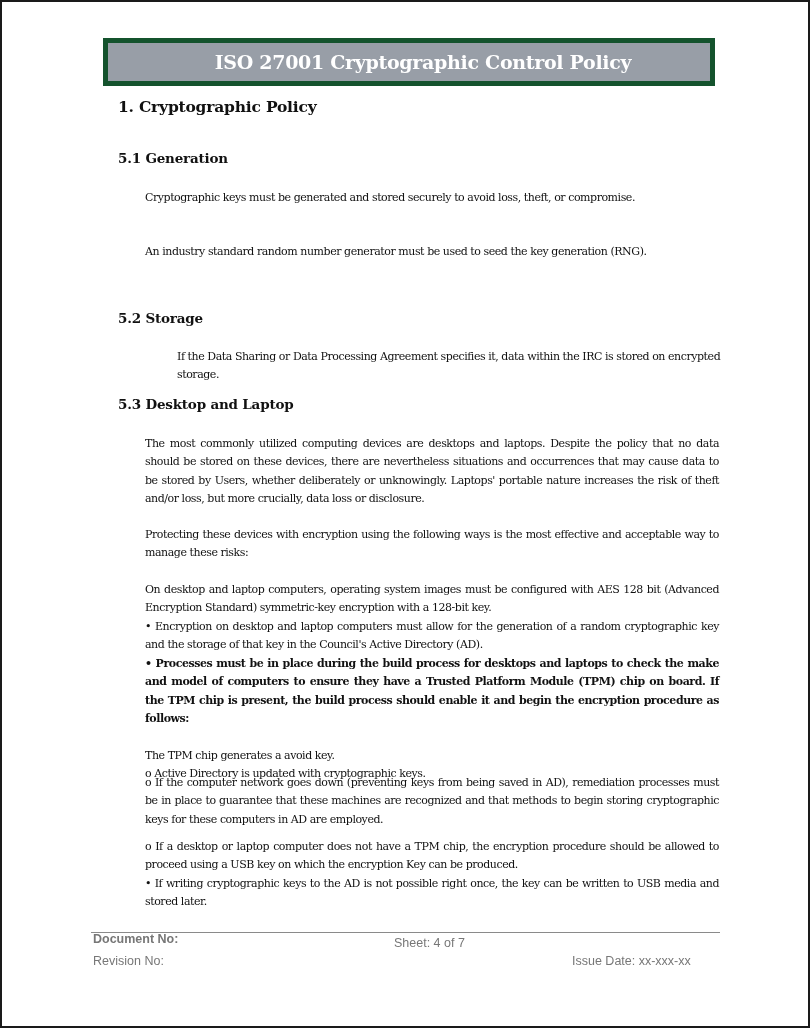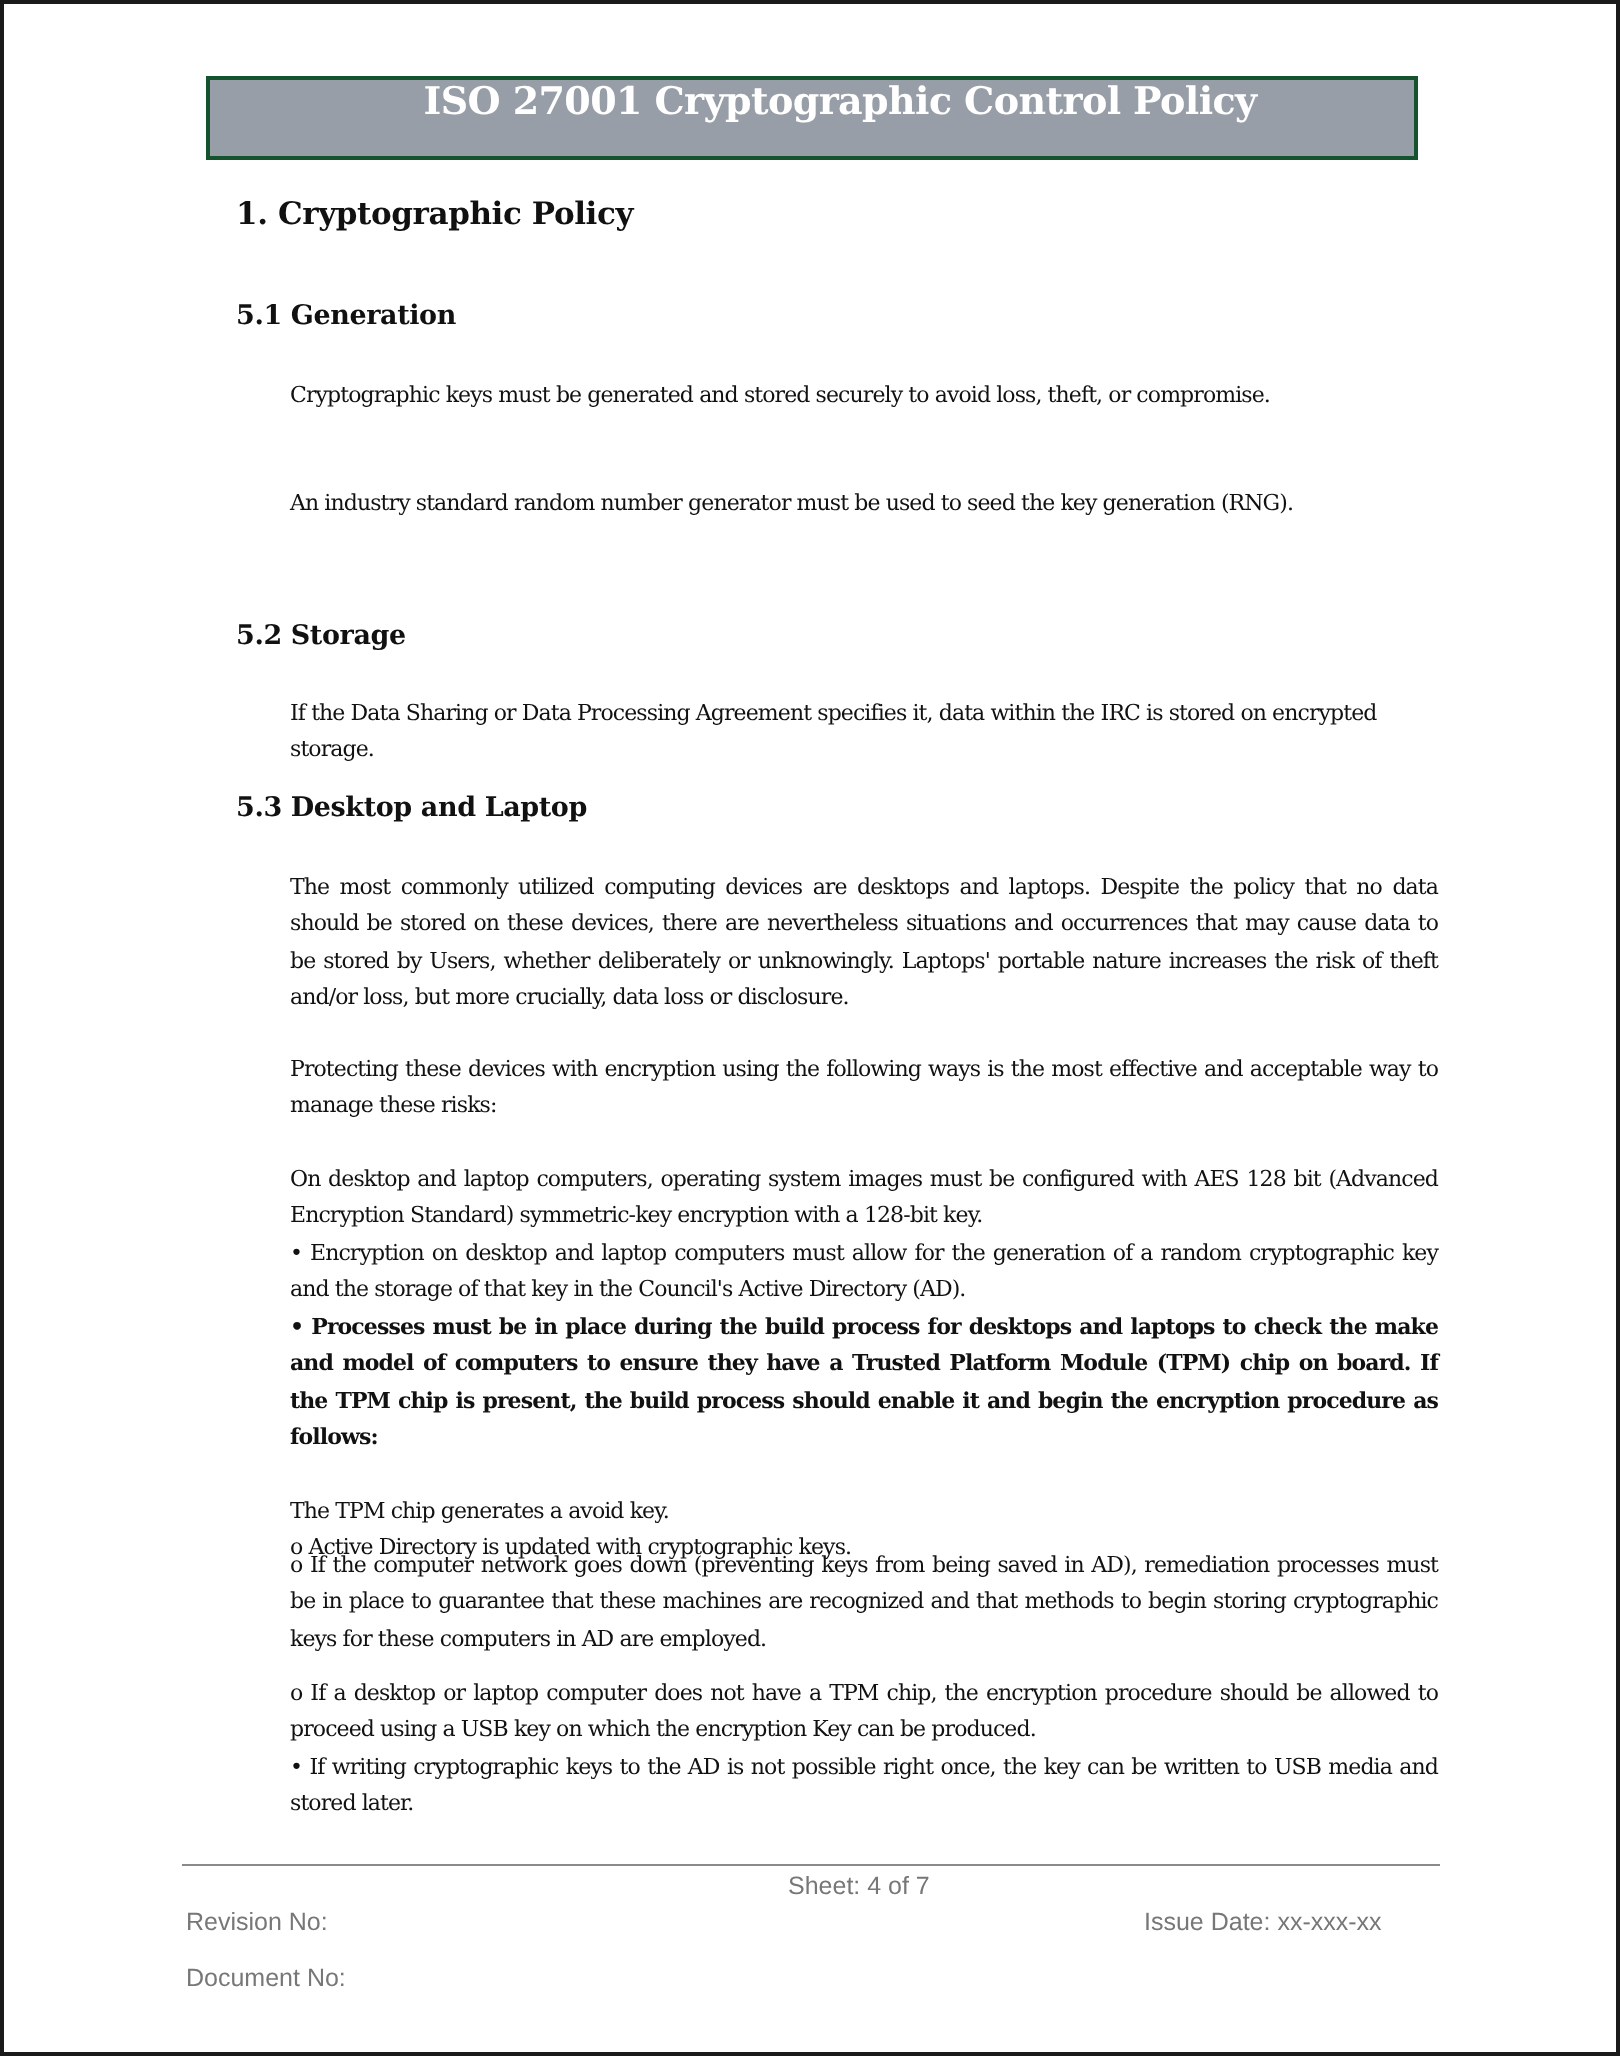--- a/index.html
+++ b/index.html
@@ -7,22 +7,22 @@
       width: 810px; height: 1028px; position: relative; overflow: hidden;
       font-family: "DejaVu Serif", serif;
       color: #111;
     }
     .page {
       position: absolute; left: 0; top: 0; width: 806px; height: 1024px;
       border: 2px solid #1a1a1a; background: #fff;
     }
     .title-bar {
       position: absolute; left: 103px; top: 38px; width: 602px; height: 38px;
-      background: #989ea7; border: 2px solid #14532d;
-      display: flex; align-items: flex-start; justify-content: center;
+      background: #989ea7; border: 5px solid #14532d;
+      display: flex; align-items: center; justify-content: center;
     }
     .title-bar span {
       color: #ffffff; font-weight: bold; font-size: 19px;
       font-family: "DejaVu Serif", serif; letter-spacing: -0.3px;
       margin-left: 28px;
     }
     .h1 {
       position: absolute; left: 118px; top: 97px;
       font-size: 15.5px; font-weight: bold; letter-spacing: -0.2px;
     }
@@ -54,33 +54,33 @@
   <span>ISO 27001 Cryptographic Control Policy</span>
 </div>
 
 <div class="h1">1.  Cryptographic Policy</div>
 
 <div class="h2" style="top:150px;">5.1 Generation</div>
 <div class="p" style="top:189px; width:520px;">Cryptographic keys must be generated and stored securely to avoid loss, theft, or compromise.</div>
 <div class="p" style="top:243px; width:570px;">An industry standard random number generator must be used to seed the key generation (RNG).</div>
 
 <div class="h2" style="top:310px;">5.2 Storage</div>
-<div class="p" style="top:348px;">If the Data Sharing or Data Processing Agreement specifies it, data within the IRC is stored on encrypted storage.</div>
+<div class="p" style="top:348px;margin-left:32px;">If the Data Sharing or Data Processing Agreement specifies it, data within the IRC is stored on encrypted storage.</div>
 
 <div class="h2" style="top:396px;">5.3 Desktop and Laptop</div>
 <div class="p just" style="top:435px;">The most commonly utilized computing devices are desktops and laptops. Despite the policy that no data should be stored on these devices, there are nevertheless situations and occurrences that may cause data to be stored by Users, whether deliberately or unknowingly. Laptops' portable nature increases the risk of theft and/or loss, but more crucially, data loss or disclosure.</div>
 <div class="p just" style="top:526px;">Protecting these devices with encryption using the following ways is the most effective and acceptable way to manage these risks:</div>
 
 <div class="p just" style="top:581px;">On desktop and laptop computers, operating system images must be configured with AES 128 bit (Advanced Encryption Standard) symmetric-key encryption with a 128-bit key.</div>
 <div class="p just" style="top:618px;">• Encryption on desktop and laptop computers must allow for the generation of a random cryptographic key and the storage of that key in the Council's Active Directory (AD).</div>
 <div class="p just" style="top:655px;font-weight:bold;">• Processes must be in place during the build process for desktops and laptops to check the make and model of computers to ensure they have a Trusted Platform Module (TPM) chip on board. If the TPM chip is present, the build process should enable it and begin the encryption procedure as follows:</div>
 
 <div class="p" style="top:747px;">The TPM chip generates a avoid key.</div>
 <div class="p" style="top:765px;">o Active Directory is updated with cryptographic keys.</div>
 <div class="p just" style="top:774px;">o If the computer network goes down (preventing keys from being saved in AD), remediation processes must be in place to guarantee that these machines are recognized and that methods to begin storing cryptographic keys for these computers in AD are employed.</div>
 <div class="p just" style="top:838px;">o If a desktop or laptop computer does not have a TPM chip, the encryption procedure should be allowed to proceed using a USB key on which the encryption Key can be produced.</div>
 <div class="p just" style="top:875px;">• If writing cryptographic keys to the AD is not possible right once, the key can be written to USB media and stored later.</div>
 
 <div class="footer-line"></div>
-<div class="footer-text" style="left:93px; top:982px;">Document No:</div>
+<div class="footer-text" style="left:93px; top:932px;font-weight:bold;">Document No:</div>
 <div class="footer-text" style="left:394px; top:936px;">Sheet: 4 of 7</div>
 <div class="footer-text" style="left:93px; top:954px;text-align:center;">Revision No:</div>
 <div class="footer-text" style="left:572px; top:954px;">Issue Date: xx-xxx-xx</div>
 
 </body></html>

